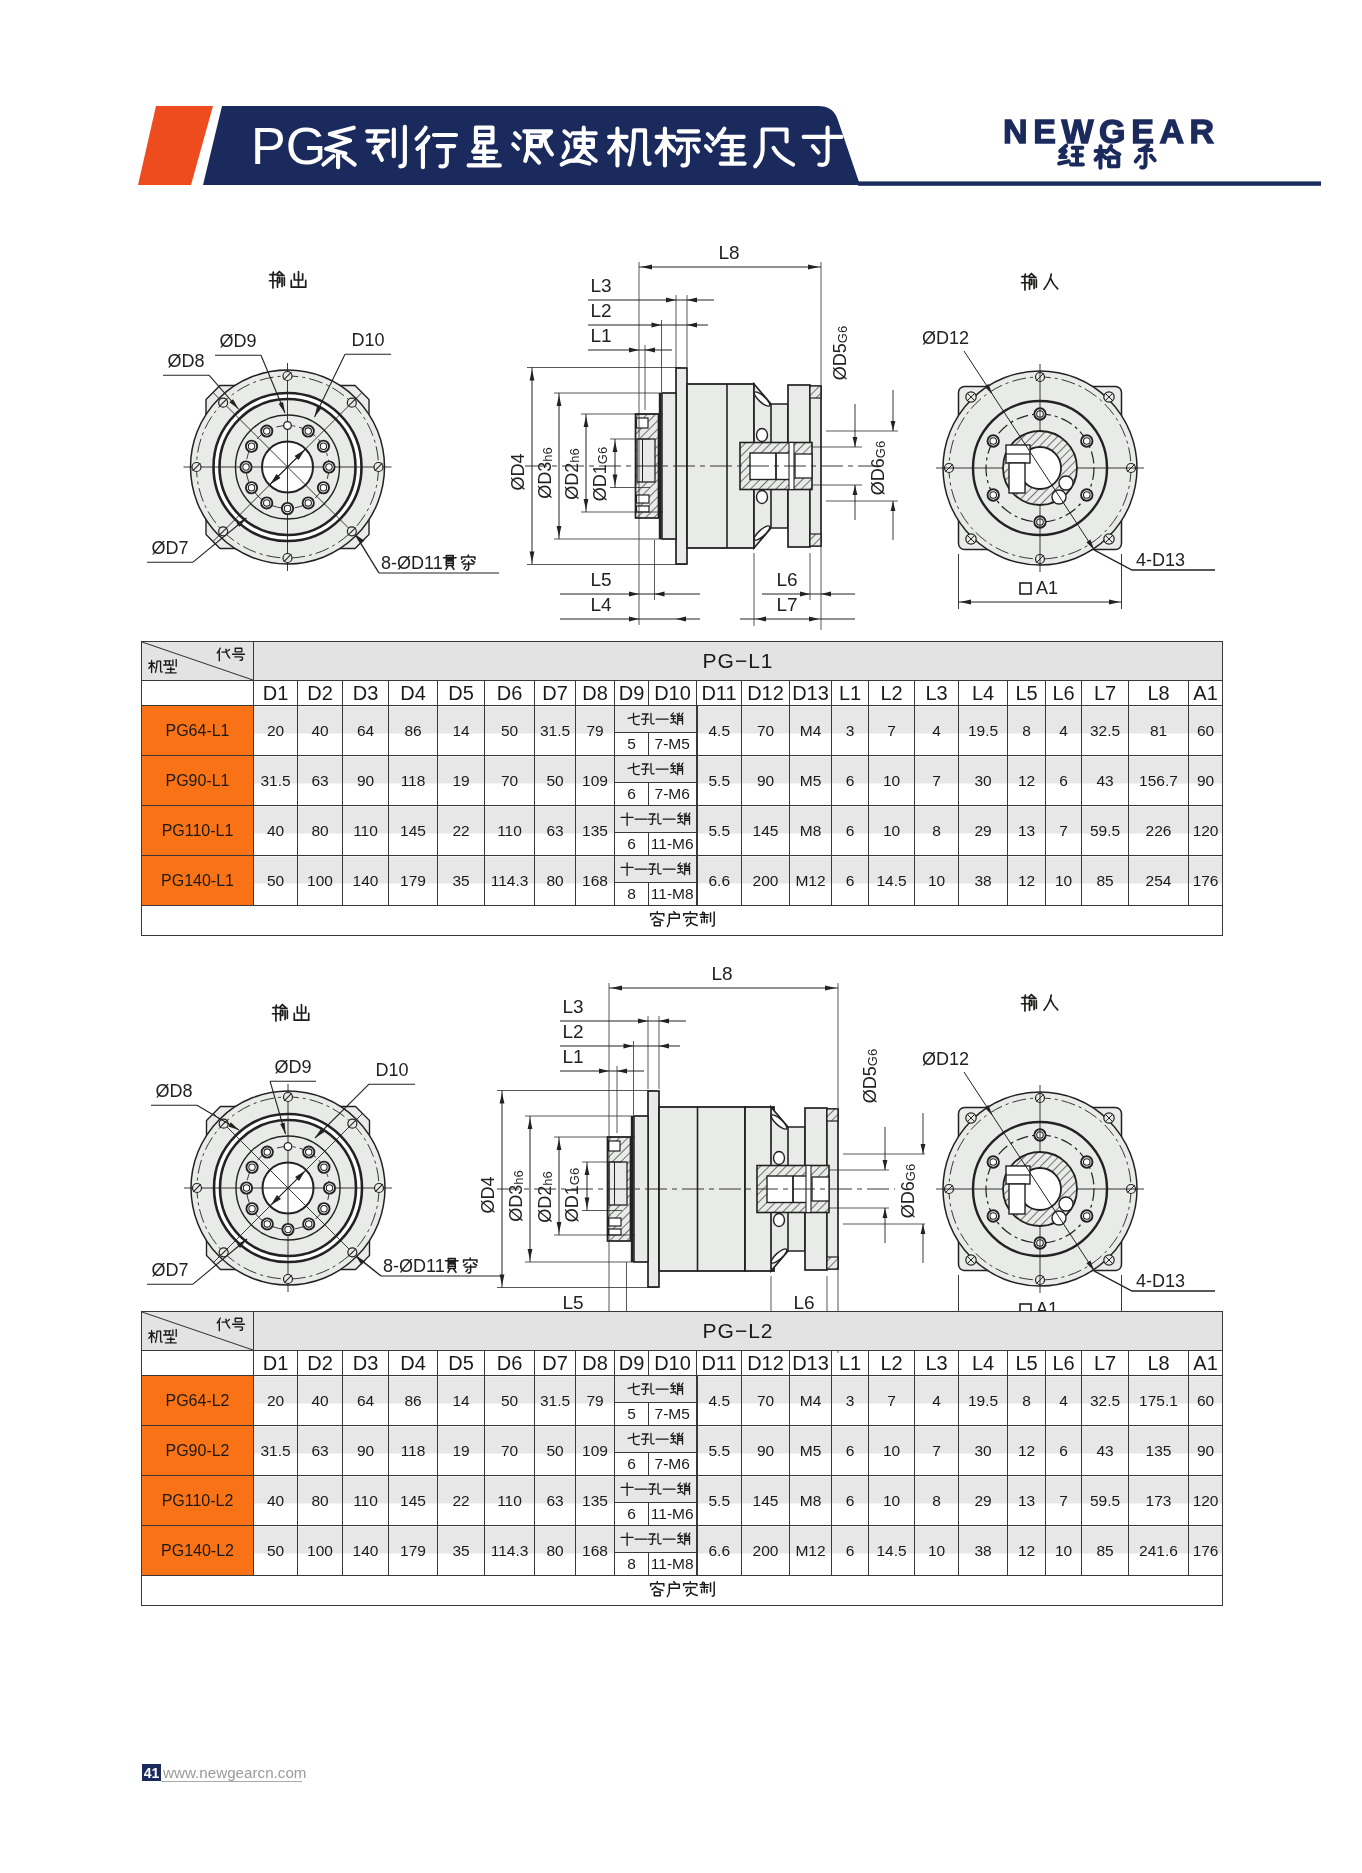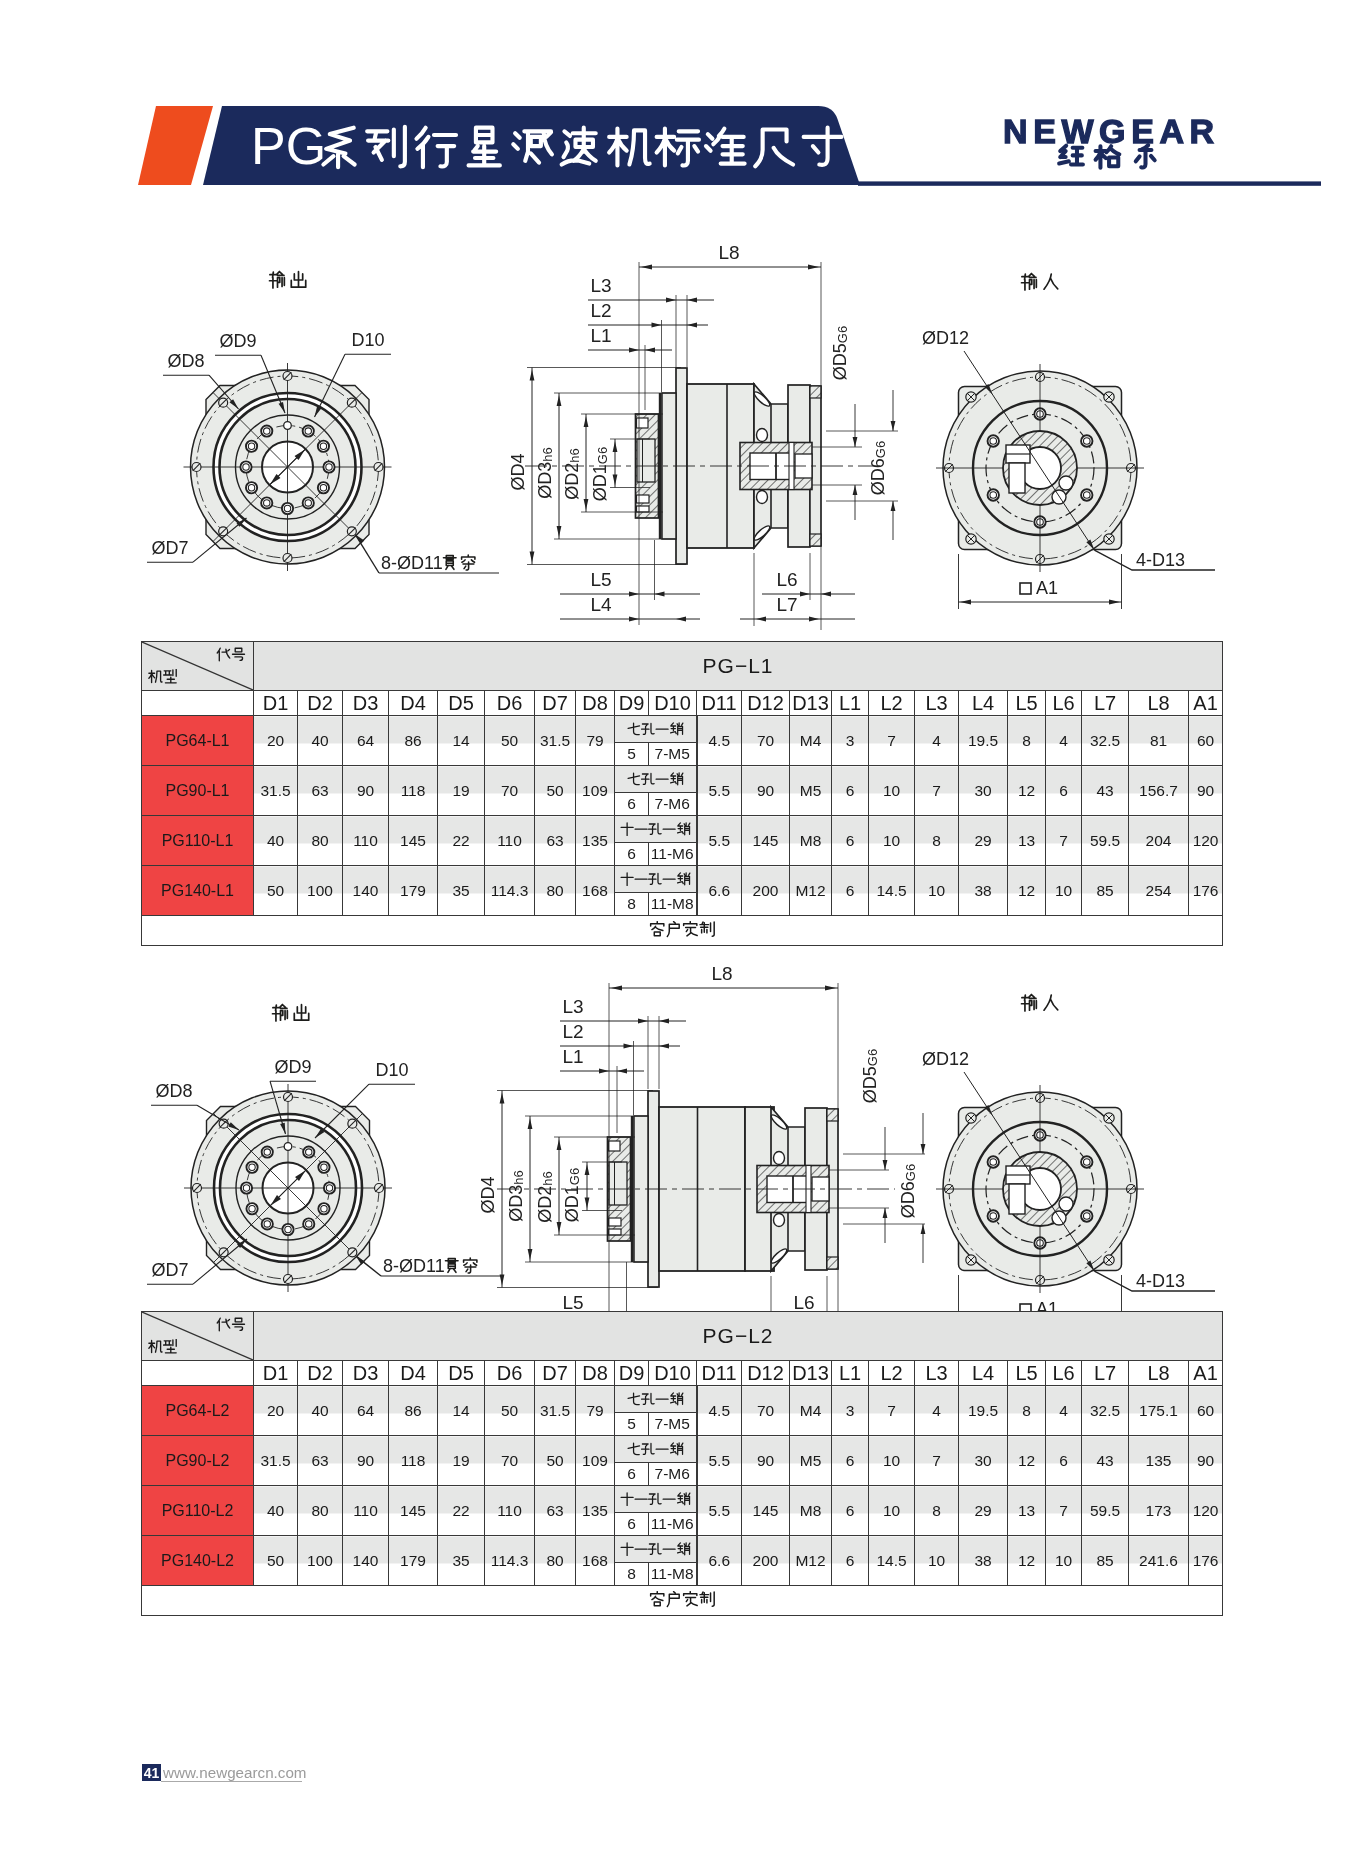--- a/index.html
+++ b/index.html
@@ -1,30 +1,30 @@
 <!DOCTYPE html>
 <html><head><meta charset="utf-8"><title>PG</title>
 <style>
 *{margin:0;padding:0;box-sizing:border-box}
 html,body{background:#fff}
 #page{position:relative;width:1362px;height:1873px;background:#fff;overflow:hidden;font-family:"Liberation Sans",sans-serif}
 #art{position:absolute;left:0;top:0}
 .tbl{position:absolute;left:141px;width:1082px}
 table{border-collapse:collapse;table-layout:fixed;width:1082px}
 td{border:1.5px solid #383838;text-align:center;vertical-align:middle;font-size:15.5px;color:#1a1a1a;padding:0;overflow:hidden}
-tr.h1 td{height:49px}
+tr.h1 td{height:39px}
 td.diag{position:relative;background:#e2e3e2}
 td.ttl{background:#e2e3e2;font-size:21px;letter-spacing:1px}
 .dg1{position:absolute;right:7px;top:4px;font-size:15px}
 .dg2{position:absolute;left:6px;bottom:5px;font-size:15px}
 .dsvg{position:absolute;left:0;top:0;width:100%;height:100%}
 tr.h2 td{height:25px;font-size:20px}
 tr.dr1 td{height:27px}
 tr.dr2 td{height:23px}
-td.rname{background:#ef4444;font-size:16px}
+td.rname{background:#f97316;font-size:16px}
 td.band{background:linear-gradient(to bottom,#e6e7e6 27px,#fff 27px)}
 td.d9t{background:#e6e7e6;font-size:15px}
 td.d9b,td.d10b{background:#fff}
 tr.cust td{height:30px;font-size:16.5px}
 .zi{width:1em;height:1em;vertical-align:-0.12em;color:inherit}
 .zit{width:0.95em;height:0.95em;vertical-align:-0.1em}
 .zi use,.zit use{stroke-width:9px}
 .thl{border-left-width:2px}
 </style></head><body>
 <div id="page">
@@ -956,21 +956,21 @@
             <td rowspan="2" class="band thl">5.5</td>
             <td rowspan="2" class="band">145</td>
             <td rowspan="2" class="band">M8</td>
             <td rowspan="2" class="band">6</td>
             <td rowspan="2" class="band">10</td>
             <td rowspan="2" class="band">8</td>
             <td rowspan="2" class="band">29</td>
             <td rowspan="2" class="band">13</td>
             <td rowspan="2" class="band">7</td>
             <td rowspan="2" class="band">59.5</td>
-            <td rowspan="2" class="band">204</td>
+            <td rowspan="2" class="band">226</td>
             <td rowspan="2" class="band">120</td>
           </tr>
 <tr class="dr2">
             <td class="d9b">6</td>
             <td class="d10b">11-M6</td>
           </tr>
 <tr class="dr1">
             <td rowspan="2" class="rname">PG140-L1</td>
             <td rowspan="2" class="band">50</td>
             <td rowspan="2" class="band">100</td>

